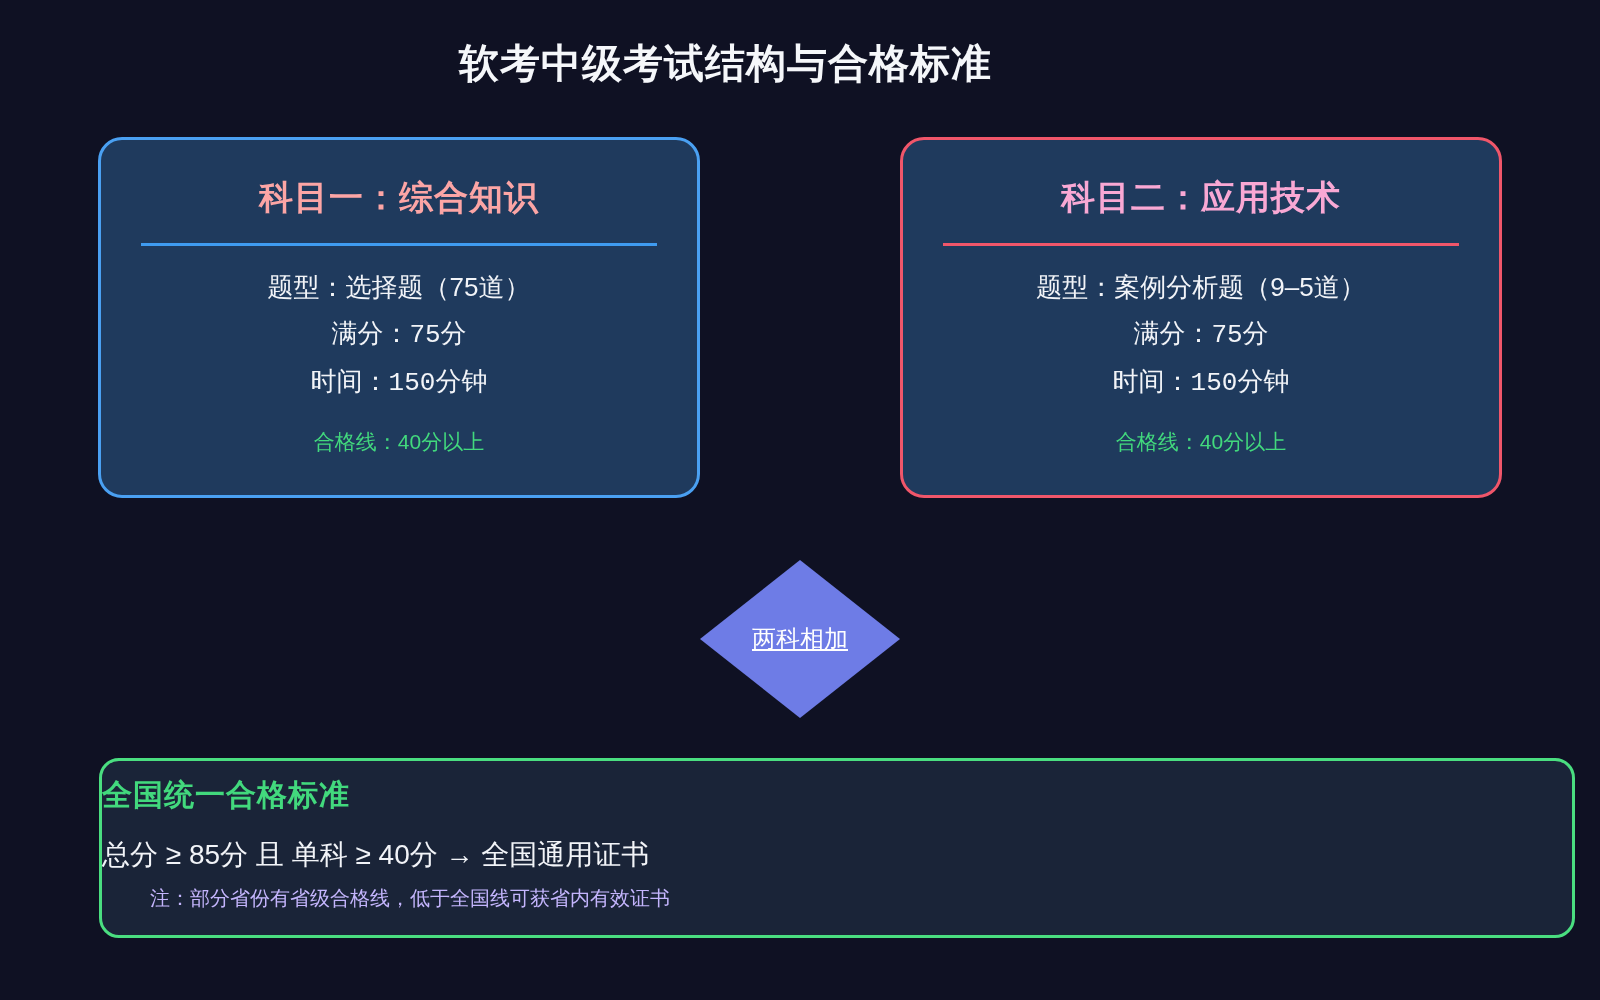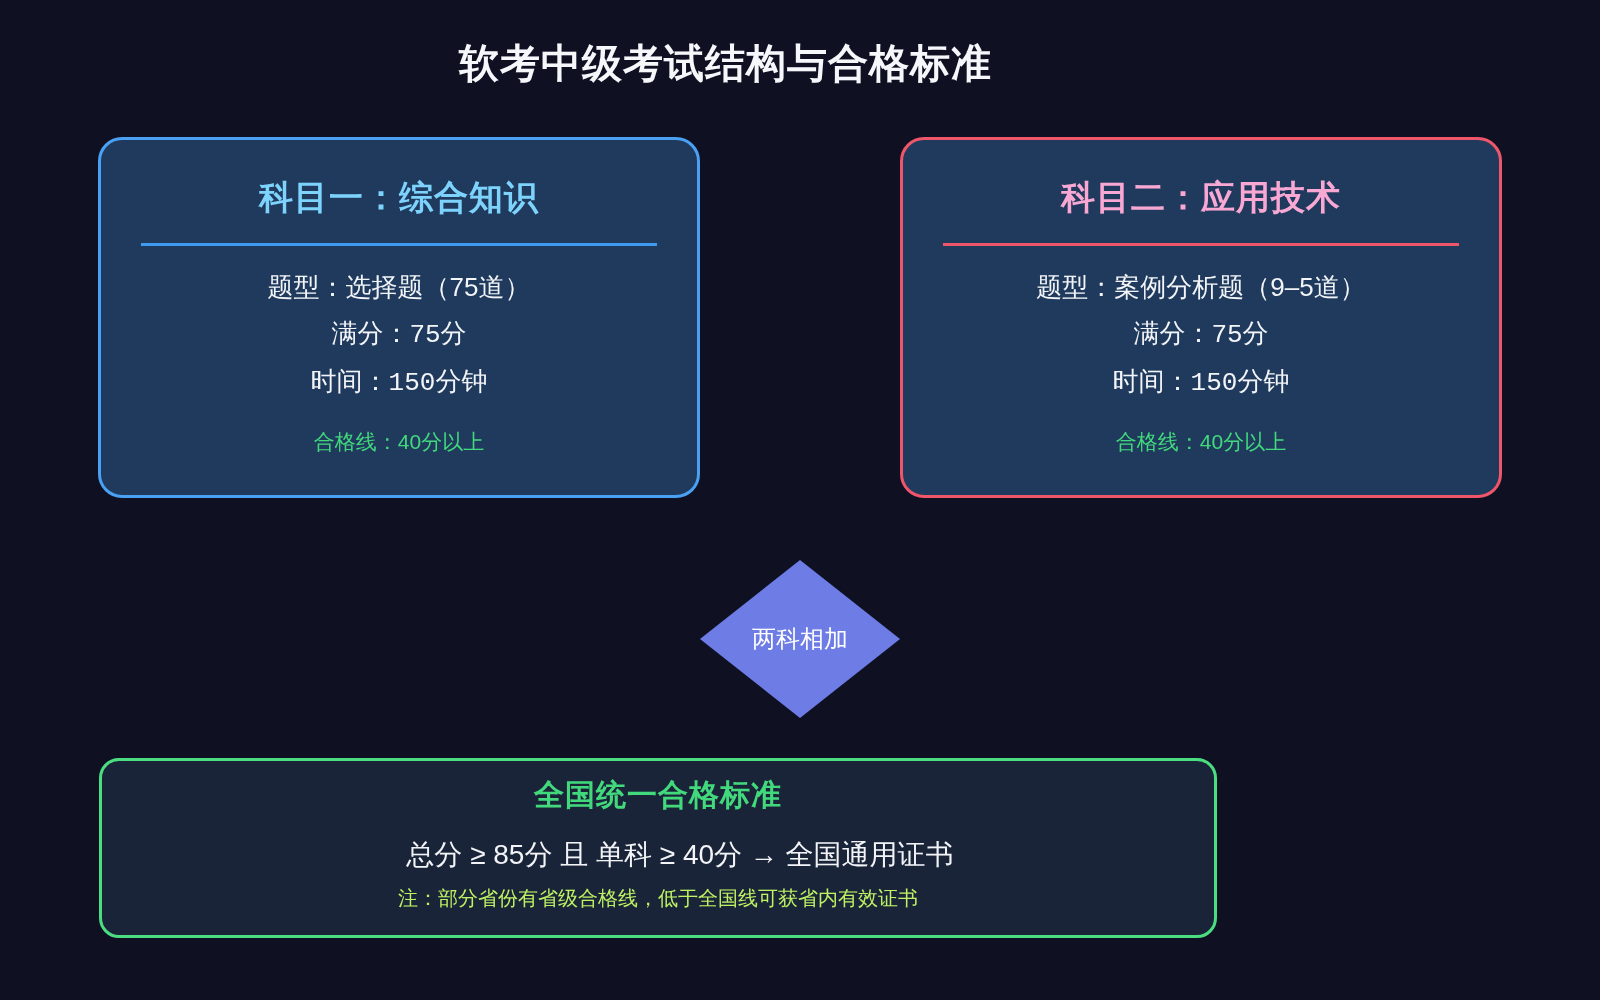--- a/index.html
+++ b/index.html
@@ -58,57 +58,56 @@
   }
 
   .connector {
     position: absolute; left: 700px; top: 560px;
     width: 200px; height: 158px;
     background: #6e7ce6;
     clip-path: polygon(50% 0%, 100% 50%, 50% 100%, 0% 50%);
     display: flex; align-items: center; justify-content: center;
   }
   .connector-label {
-    font-size: 24px; color: #ffffff; font-weight: 500;
+    font-size: 24px; color: #ffffff; font-weight: 500; text-decoration: underline;
   }
 
   .summary-box {
     position: absolute; left: 99px; top: 758px;
-    width: 1118px; height: 180px;
+    width: 1476px; height: 180px;
     background: #1a2438;
     border: 3px solid #4ade80;
     border-radius: 20px;
-    text-align: center;
   }
   .summary-title {
     margin-top: 17px;
     font-size: 30px; line-height: 34px; font-weight: 600;
     color: #42d97d; letter-spacing: 1px;
   }
   .summary-rule {
     margin-top: 26px;
     font-size: 28px; line-height: 34px; font-weight: 500;
     color: #f2f4f8;
-    padding-left: 44px;
   }
   .summary-note {
     margin-top: 13px;
     font-size: 20px; line-height: 26px;
-    color: #bef264;
+    color: #c4b5fd;
+    padding-left: 48px;
   }
 </style>
 </head>
 <body>
 
 <div class="stage">
 
   <div class="page-title">软考中级考试结构与合格标准</div>
 
   <div class="subject-card card-left" style="border-color: rgb(74, 160, 242);">
-    <div class="card-title" style="color: #7dd3fc;">科目一：综合知识</div>
+    <div class="card-title" style="color: #fca5a5;">科目一：综合知识</div>
     <hr class="card-divider" style="background: rgb(63, 155, 240);">
     <div class="card-line first">题型：选择题（75道）</div>
     <div class="card-line">满分：75分</div>
     <div class="card-line">时间：150分钟</div>
     <div class="pass-line" style="color: rgb(66, 217, 125);">合格线：40分以上</div>
   </div>
 
   <div class="subject-card card-right" style="border-color: rgb(240, 86, 106);">
     <div class="card-title" style="color: #f9a8d4;">科目二：应用技术</div>
     <hr class="card-divider" style="background: rgb(240, 86, 106);">

